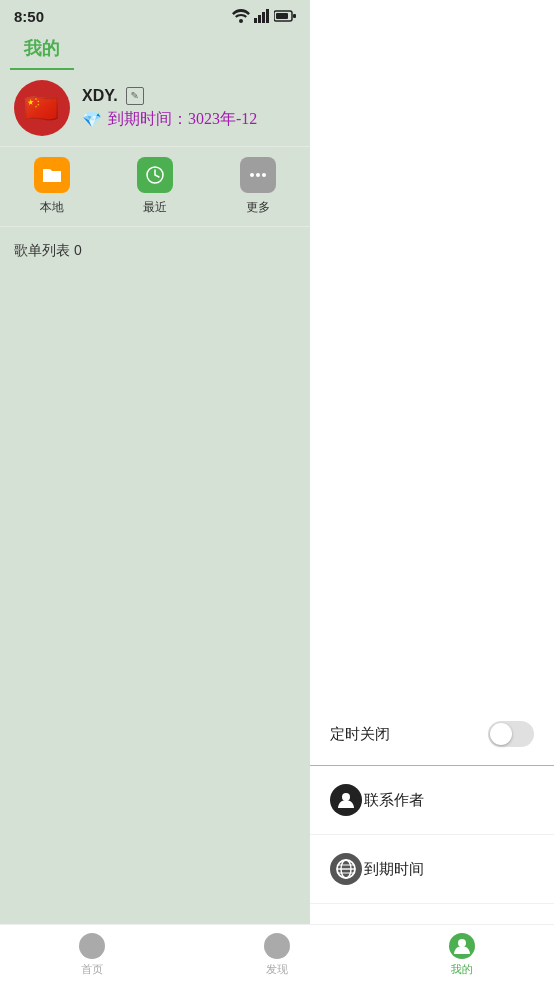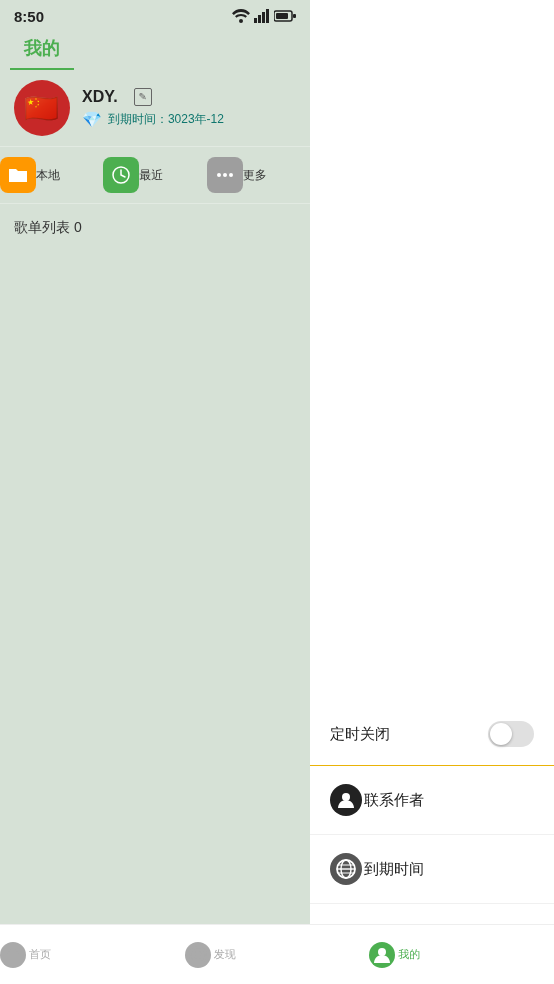--- a/index.html
+++ b/index.html
@@ -104,21 +104,21 @@
     }
     .avatar-flag {
       font-size: 28px;
     }
     .user-info {
       flex: 1;
     }
     .username-row {
       display: flex;
       align-items: flex-start;
-      gap: 16px;
+      gap: 8px;
     }
     .username {
       font-size: 16px;
       font-weight: 600;
       color: #222;
     }
     .edit-icon {
       width: 18px;
       height: 18px;
       border: 1.5px solid #666;
@@ -133,36 +133,38 @@
       display: flex;
       align-items: center;
       gap: 6px;
       margin-top: 4px;
     }
     .diamond-icon {
       color: #4caf50;
       font-size: 16px;
     }
     .vip-text {
-      font-size: 12px;
-      color: #0f766e;
+      font-size: 16px;
+      color: #a21caf;
+      font-family: Liberation Serif, serif;
     }
 
     
     .quick-access {
       display: flex;
       padding: 10px 0;
       border-top: 1px solid rgba(255,255,255,0.3);
       border-bottom: 1px solid rgba(255,255,255,0.3);
     }
     .quick-item {
       flex: 1;
       display: flex;
-      flex-direction: row;
-      align-items: center;
+      flex-direction: column;
+      align-items: center;
+      gap: 6px;
     }
     .quick-icon {
       width: 36px;
       height: 36px;
       border-radius: 8px;
       display: flex;
       align-items: center;
       justify-content: center;
       font-size: 20px;
     }
@@ -190,22 +192,23 @@
       bottom: 0; left: 0; right: 0;
       height: 60px;
       background: #fff;
       border-top: 1px solid #eee;
       display: flex;
       z-index: 10;
     }
     .nav-item {
       flex: 1;
       display: flex;
-      align-items: center;
-      justify-content: flex-start;
+      flex-direction: column;
+      align-items: center;
+      justify-content: center;
       gap: 3px;
       cursor: pointer;
     }
     .nav-icon {
       width: 26px;
       height: 26px;
       border-radius: 50%;
       background: #aaa;
       display: flex;
       align-items: center;

